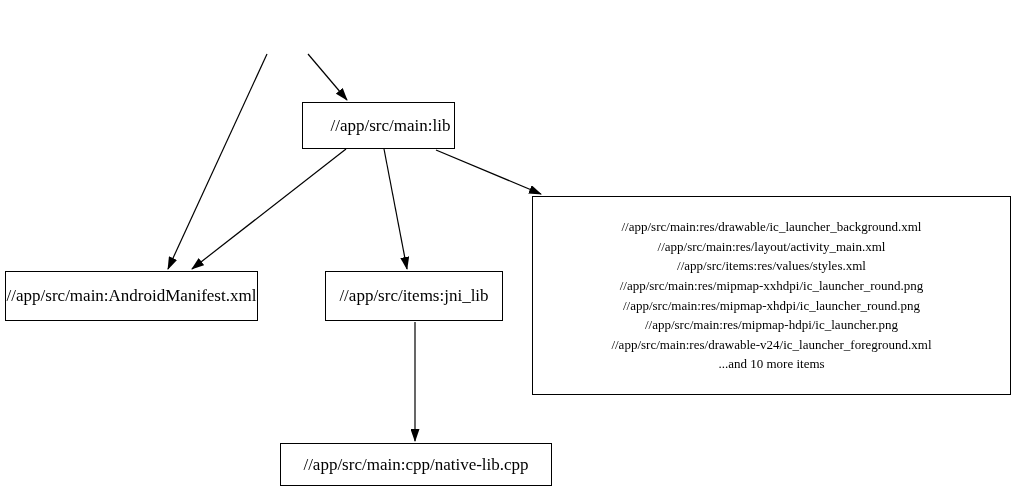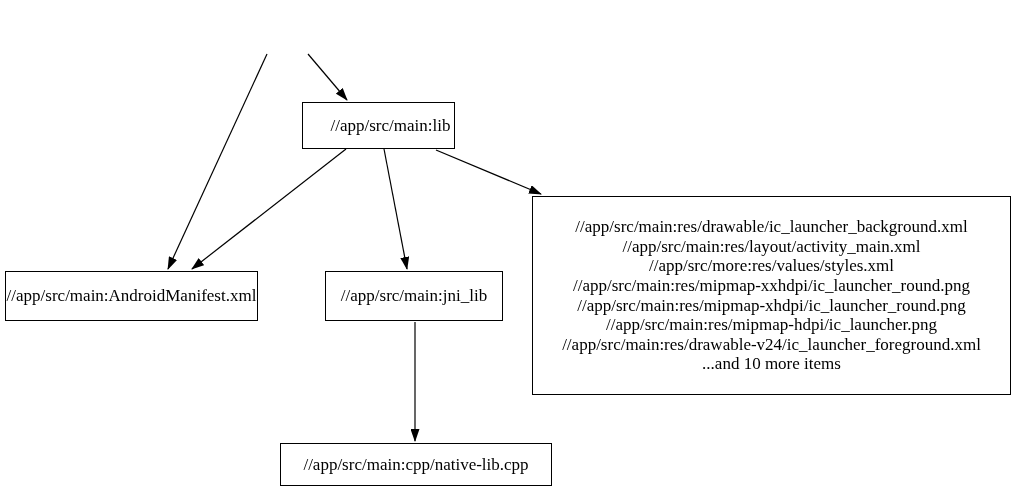--- a/index.html
+++ b/index.html
@@ -34,21 +34,21 @@
     font-size: 17px;
     line-height: 1.15;
     white-space: nowrap;
     text-align: center;
   }
   .node.multiline {
     flex-direction: column;
     justify-content: center;
   }
   .node.multiline .file-line {
-    font-size: 17px;
+    font-size: 13px;
     line-height: 19.6px;
     white-space: nowrap;
   }
   svg line {
     stroke: #000000;
     stroke-width: 1.2;
   }
 </style>
 </head>
 <body>
@@ -72,27 +72,27 @@
 
   <div class="node" style="left:302px; top:102px; width:153px; height:47px;padding-left:24px;">
     <span>//app/src/main:lib</span>
   </div>
 
   <div class="node" style="left:5px; top:271px; width:253px; height:50px;">
     <span>//app/src/main:AndroidManifest.xml</span>
   </div>
 
   <div class="node" style="left:325px; top:271px; width:178px; height:50px;">
-    <span>//app/src/main:jni_lib</span>
+    <span>//app/src/items:jni_lib</span>
   </div>
 
   <div class="node multiline" style="left:532px; top:196px; width:479px; height:199px;">
     <div class="file-line">//app/src/main:res/drawable/ic_launcher_background.xml</div>
     <div class="file-line">//app/src/main:res/layout/activity_main.xml</div>
-    <div class="file-line">//app/src/more:res/values/styles.xml</div>
+    <div class="file-line">//app/src/items:res/values/styles.xml</div>
     <div class="file-line">//app/src/main:res/mipmap-xxhdpi/ic_launcher_round.png</div>
     <div class="file-line">//app/src/main:res/mipmap-xhdpi/ic_launcher_round.png</div>
     <div class="file-line">//app/src/main:res/mipmap-hdpi/ic_launcher.png</div>
     <div class="file-line">//app/src/main:res/drawable-v24/ic_launcher_foreground.xml</div>
     <div class="file-line">...and 10 more items</div>
   </div>
 
   <div class="node" style="left:280px; top:443px; width:272px; height:43px;">
     <span>//app/src/main:cpp/native-lib.cpp</span>
   </div>

